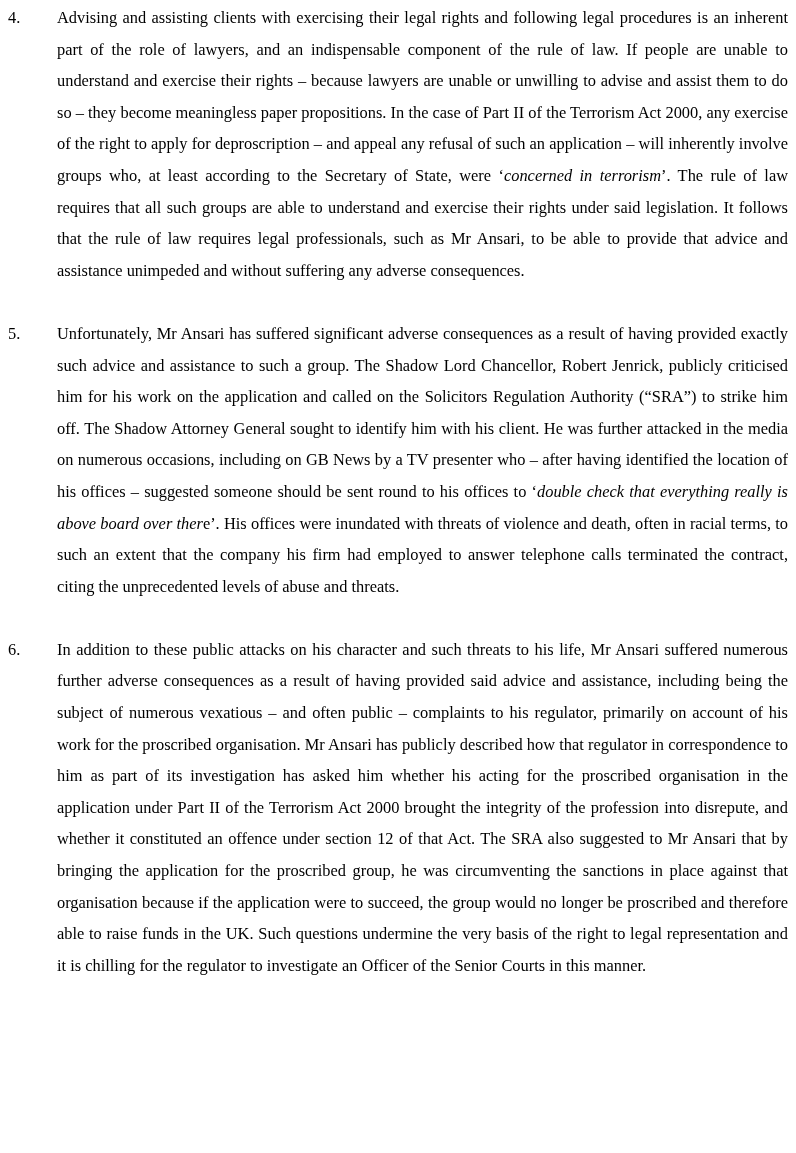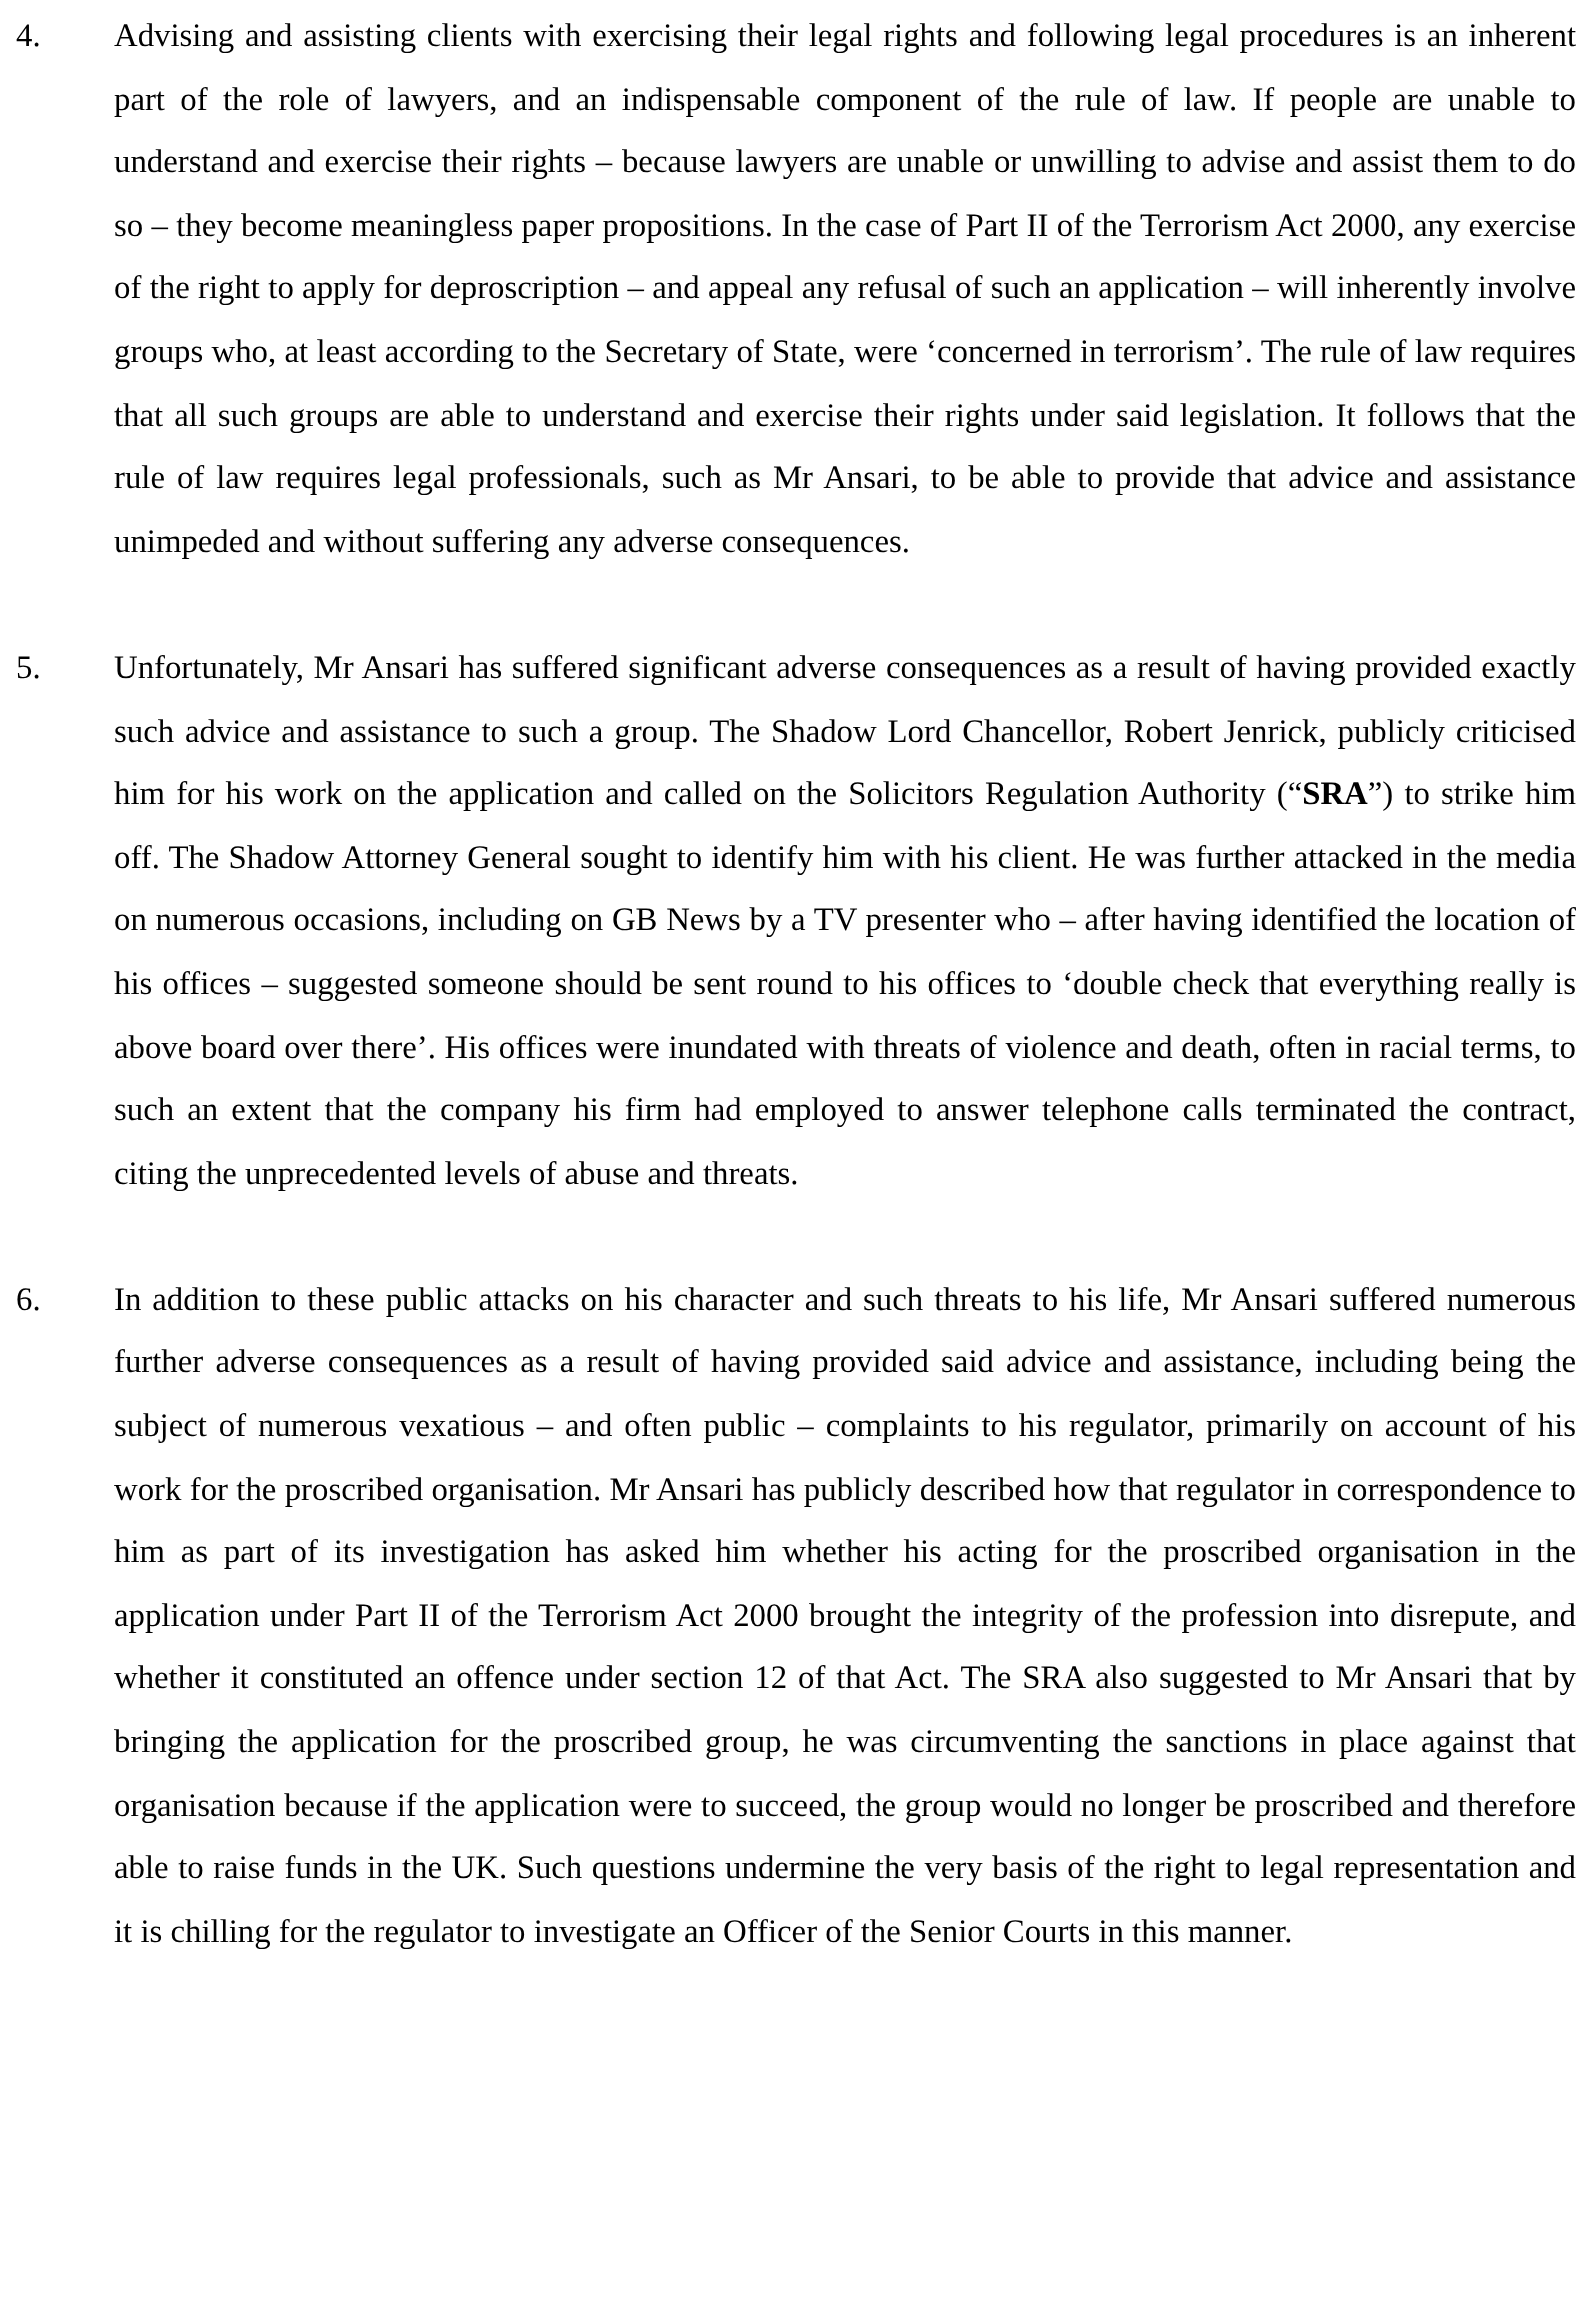--- a/index.html
+++ b/index.html
@@ -31,22 +31,22 @@
   .para-num {
     flex: 0 0 49px;
     width: 49px;
   }
   .para-text {
     flex: 1 1 auto;
     text-align: justify;
     text-justify: inter-word;
   }
   .seg-normal { font-style: normal; font-weight: normal; }
-  .seg-italic { }
-  .seg-bold   { font-weight: bold; }
+  .seg-italic { font-style: italic; }
+  .seg-bold   { font-weight: normal; }
   .footer {
     position: absolute;
     left: 5px;
     right: 5px;
     top: 1117px;
     border-top: 2px solid #7a7a7a;
   }
   .footer-text {
     margin-top: 3px;
     text-align: center;

